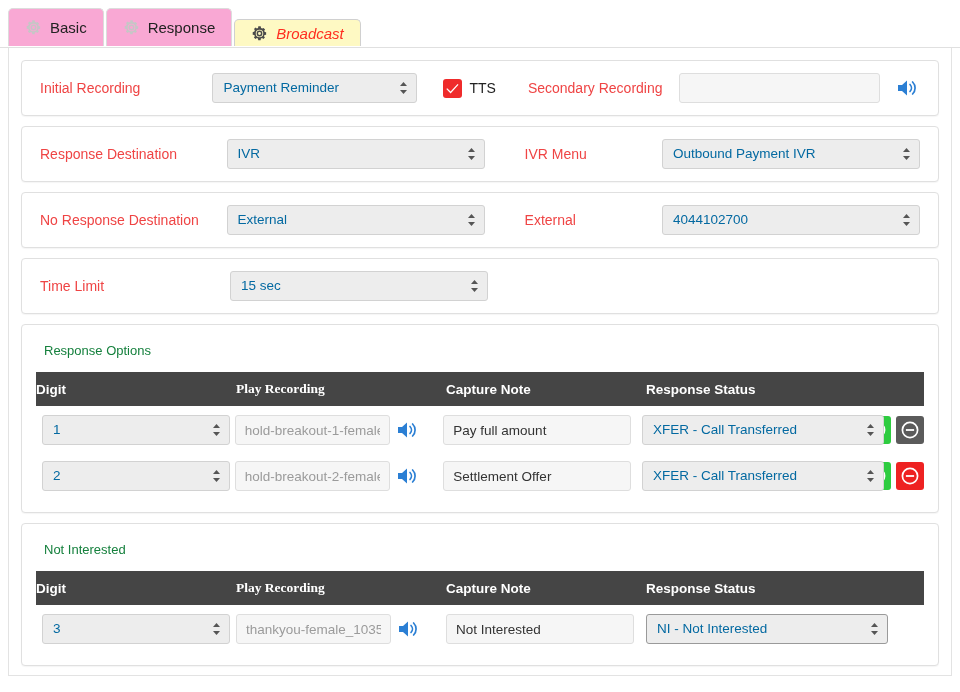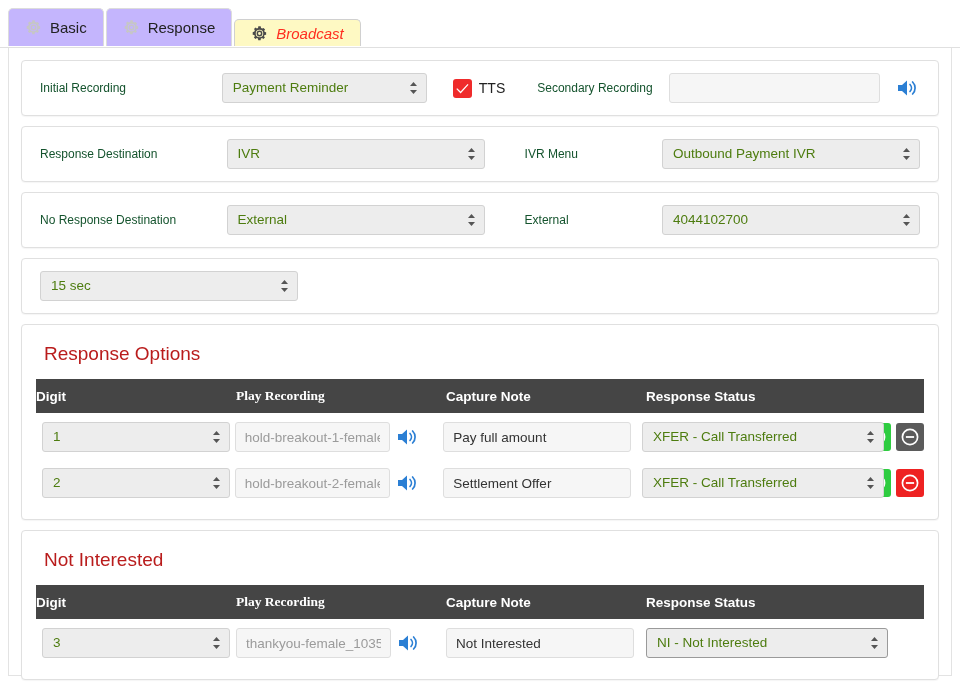--- a/index.html
+++ b/index.html
@@ -18,21 +18,21 @@
     position: absolute; left: 8px; top: 6px;
     display: flex; align-items: flex-end;
     height: 40px;
   }
   .tab {
     display: flex; align-items: center; gap: 8px;
     height: 38px; padding: 0 16px;
     border: 1px solid #dcdcdc;
     border-bottom: none;
     border-radius: 5px 5px 0 0;
-    background: #c4b5fd;
+    background: #f9a8d4;
     font-size: 15px;
     color: #222;
     margin-right: 2px;
     cursor: pointer;
     position: relative;
   }
   .tab.active {
     background: #fef9c3;
     height: 27px;
     border-color: #d0d0d0;
@@ -70,34 +70,34 @@
     box-shadow: 0 1px 1px rgba(0,0,0,0.04);
   }
   .row {
     display: flex;
     align-items: center;
     height: 54px;
     padding: 0 18px;
   }
 
   .fld-label {
-    font-size: 12px;
-    color: #14532d;
+    font-size: 14px;
+    color: #ef4444;
     white-space: nowrap;
   }
 
   
   select.ctl, .fakeselect {
     appearance: none; -webkit-appearance: none;
     height: 30px;
     background: #ededed;
     border: 1px solid #d2d2d2;
     border-radius: 3px;
     font-size: 13.5px;
-    color: #4d7c0f;
+    color: #0369a1;
     padding: 0 26px 0 10px;
     font-family: "Liberation Sans", sans-serif;
     line-height: 28px;
     position: relative;
     cursor: pointer;
     overflow: hidden;
     white-space: nowrap;
     text-overflow: ellipsis;
   }
   .selwrap { position: relative; display: inline-block; }
@@ -143,22 +143,22 @@
   
   .section {
     background: #fff;
     border: 1px solid #e0e0e0;
     border-radius: 4px;
     margin-bottom: 10px;
     padding: 12px 14px 14px 14px;
     box-shadow: 0 1px 1px rgba(0,0,0,0.04);
   }
   .section-title {
-    color: #b91c1c;
-    font-size: 19px;
+    color: #15803d;
+    font-size: 13px;
     margin: 6px 0 14px 8px;
   }
   .thead {
     background: #454545;
     height: 34px;
     display: flex;
     align-items: center;
     color: #fff;
     font-size: 13.5px;
     font-weight: bold;
@@ -321,20 +321,21 @@
                 <path fill="#555" d="M4.5 1L8 5H1z"></path>
                 <path fill="#555" d="M4.5 13L1 9h7z"></path>
               </svg>
             </span>
         </div>
       </div>
     </div>
 
     <div class="card">
       <div class="row">
+        <div class="fld-label" style="width:190px">Time Limit</div>
         <div class="selwrap">
           <div class="ctl fakeselect" style="width:258px">15 sec</div>
           <span class="arrows">
               <svg width="9" height="14" viewBox="0 0 9 14">
                 <path fill="#555" d="M4.5 1L8 5H1z"></path>
                 <path fill="#555" d="M4.5 13L1 9h7z"></path>
               </svg>
             </span>
         </div>
       </div>

